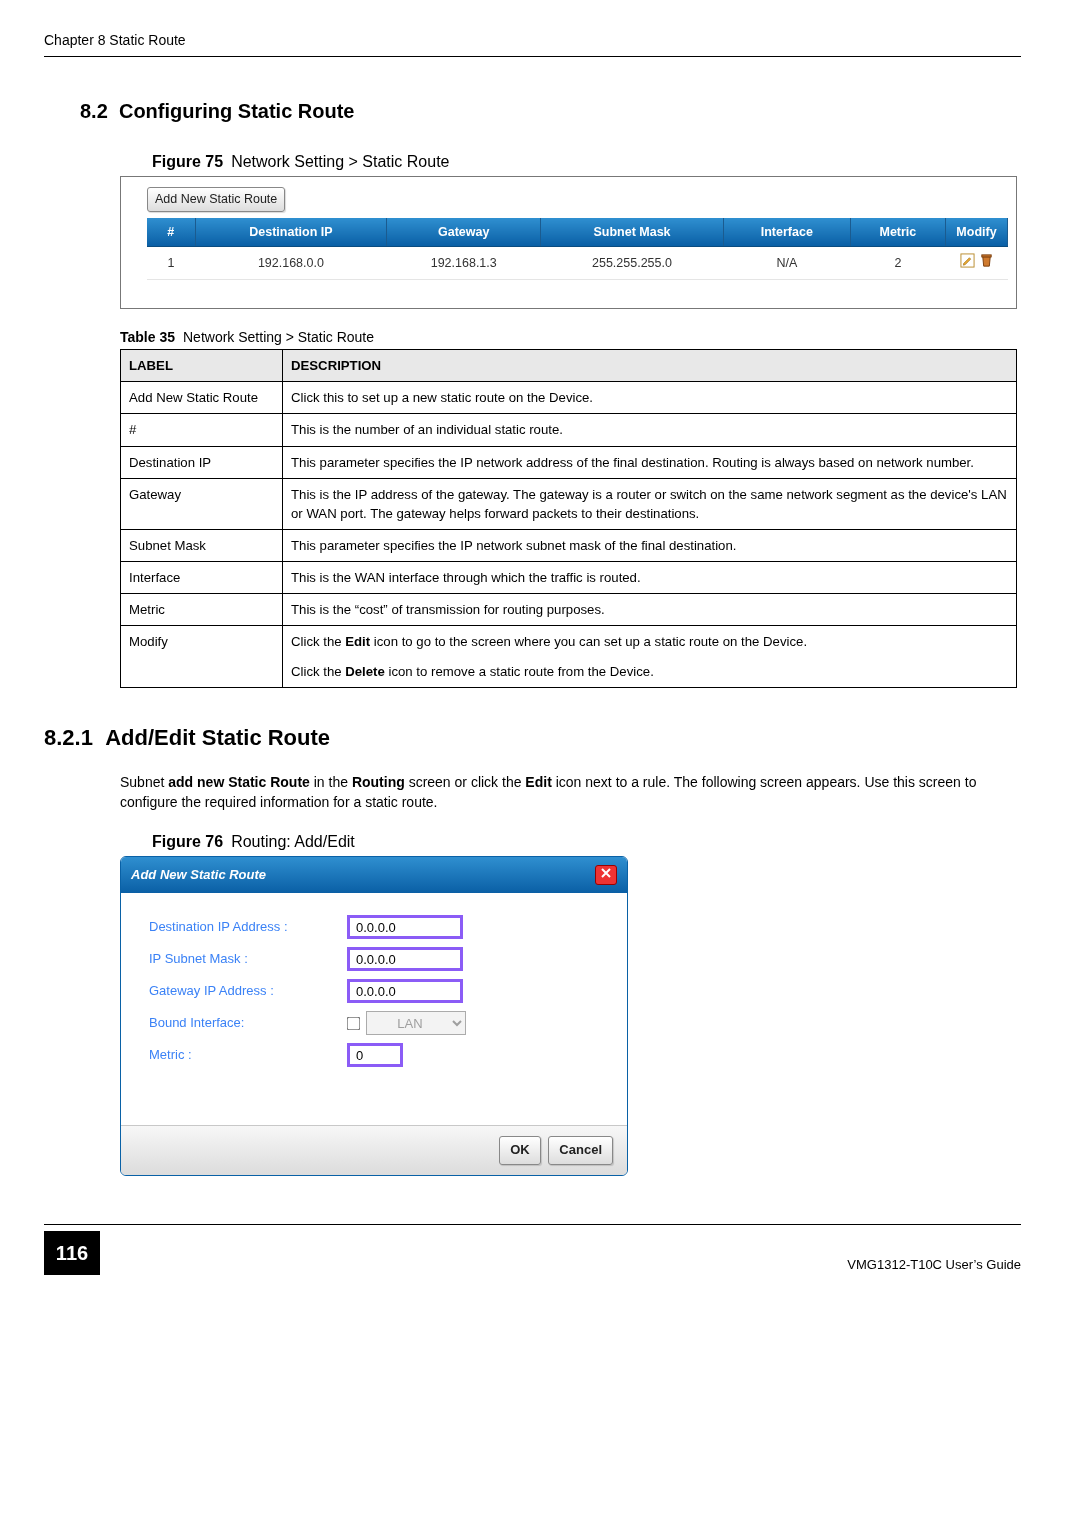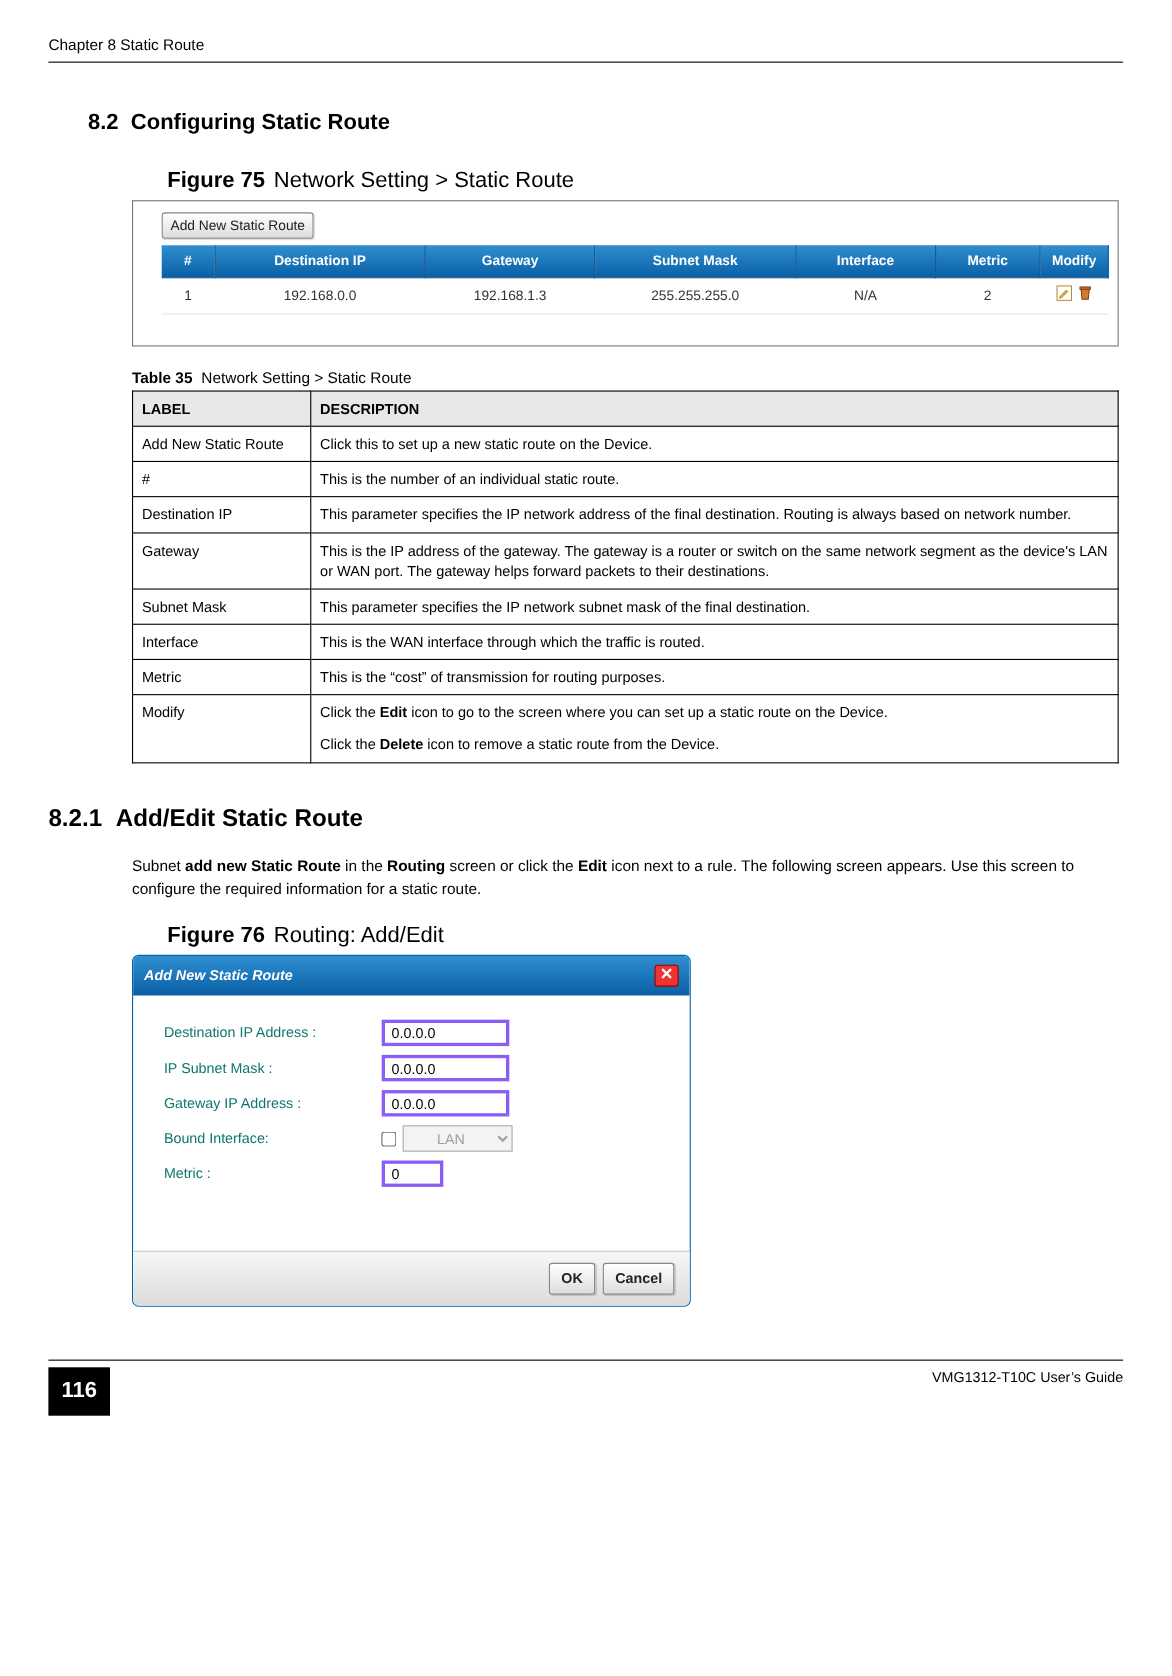--- a/index.html
+++ b/index.html
@@ -15,21 +15,21 @@
   .chapter-header { font-size: 14px; margin-bottom: 6px; }
   .header-rule { border: none; border-top: 1.5px solid #000; margin-bottom: 40px; }
 
   h1.h2-section { font-size: 20px; font-family: Arial, Helvetica, sans-serif; font-weight: bold; margin-bottom: 24px; margin-left: 36px; }
   h2.h3-section { font-size: 22px; font-family: Arial, Helvetica, sans-serif; font-weight: bold; margin: 34px 0 18px 0; }
 
   .indent-block { margin-left: 76px; margin-right: 4px; }
   p.body { margin-bottom: 18px; }
   .bold { font-weight: bold; }
 
-  .fig-caption { font-weight: bold; margin: 14px 0 3px 0; font-size: 20px; padding-left: 32px; }
+  .fig-caption { font-weight: bold; margin: 14px 0 3px 0; font-size: 16px; padding-left: 32px; }
   .fig-caption .cap-text { font-weight: normal; margin-left: 8px; }
 
   
   .fig75 {
     border: 1px solid #777;
     padding: 10px 8px 28px 26px;
     position: relative;
     background: #fff;
   }
   .btn3d {
@@ -104,21 +104,21 @@
   .dlg-title .close-btn {
     width: 22px; height: 20px;
     background: #e33;
     border: 1px solid #900;
     border-radius: 3px;
     display: flex; align-items: center; justify-content: center;
   }
   .dlg-title .close-btn svg { width: 12px; height: 12px; }
   .dlg-body { padding: 22px 28px 50px 28px; }
   .frow { display: flex; align-items: center; margin-bottom: 8px; }
-  .frow .flabel { width: 198px; color: #0f766e; }
+  .frow .flabel { width: 198px; color: #3b82f6; }
   .frow input[type=text] {
     width: 116px; height: 24px;
     border: 3px solid #8b5cf6;
     padding: 2px 6px;
     font-size: 13px;
   }
   .frow input.narrow { width: 56px; }
   .frow select {
     width: 100px; height: 24px;
     border: 1px solid #888;
@@ -131,21 +131,21 @@
   .dlg-footer {
     background: linear-gradient(#f7f7f7,#dcdcdc);
     border-top: 1px solid #c8c8c8;
     padding: 10px 14px;
     text-align: right;
   }
   .dlg-footer .btn3d { padding: 4px 10px; font-weight: bold; font-size: 13px; margin-left: 4px; }
 
   
   .footer-rule { border: none; border-top: 1.5px solid #000; margin-top: 48px; margin-bottom: 0; }
-  .page-footer { display: flex; align-items: flex-start; margin-top: 6px; }
+  .page-footer { display: flex; align-items: flex-end; margin-top: 6px; }
   .page-num-box {
     width: 56px; height: 44px;
     background: #000; color: #fff;
     font-weight: bold; font-size: 20px;
     display: flex; align-items: center; justify-content: center;
     font-family: Arial, sans-serif;
   }
   .guide-name { margin-left: auto; font-size: 13px; }
 </style>
 </head>

